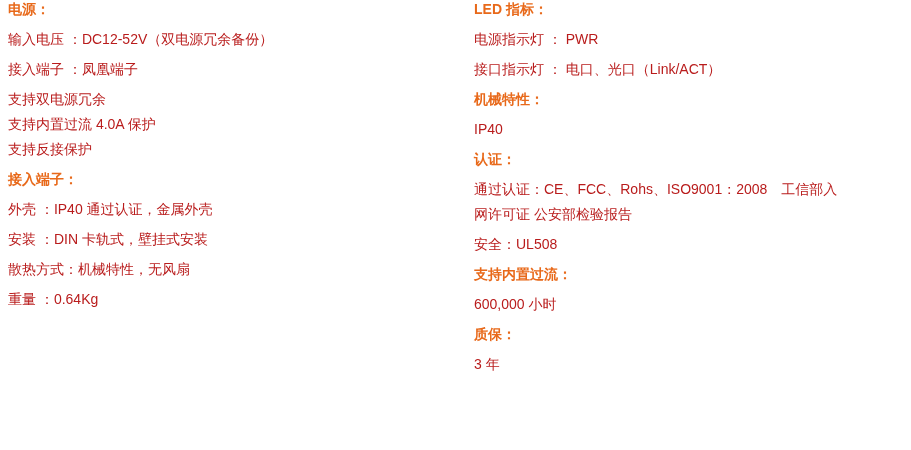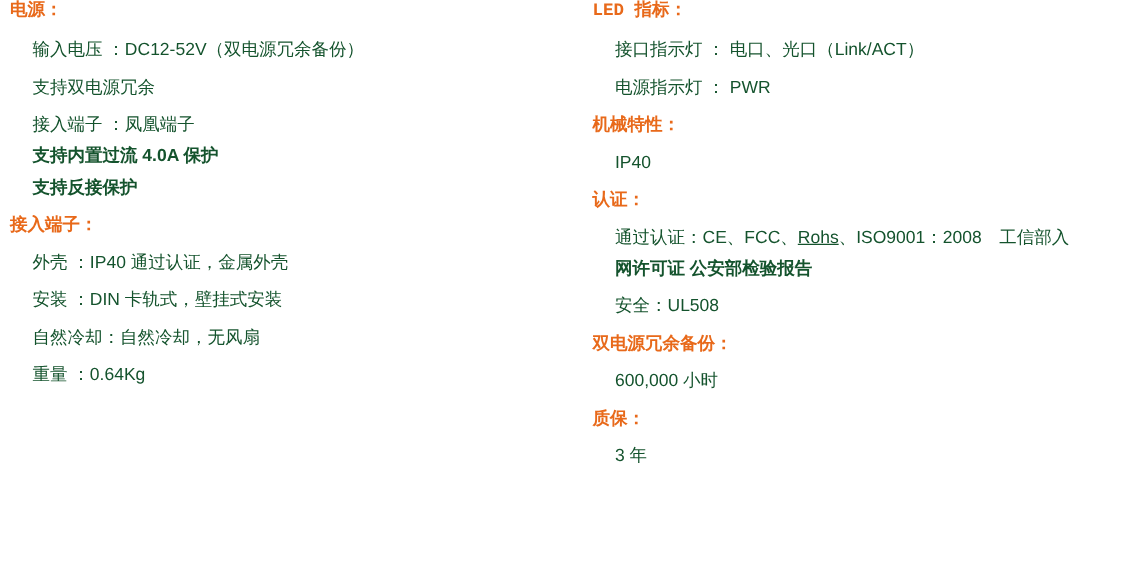--- a/index.html
+++ b/index.html
@@ -31,85 +31,83 @@
     left: 474px;
     width: 430px;
   }
   .heading {
     color: #e8691a;
     font-weight: bold;
     font-size: 14px;
     line-height: 18px;
   }
   .line {
-    color: #14532d;
+    color: #b91c1c;
     font-size: 14px;
     line-height: 18px;
     white-space: nowrap;
-    margin-left: 18px;
   }
   .u {
-    text-decoration: underline;
     text-align: right;
   }
   
-  .sp-0 { margin-top: 0; font-family: Liberation Mono, monospace; }
+  .sp-0 { margin-top: 0; }
   .sp-1 { margin-top: 12px; }
-  .sp-2 { margin-top: 7px; font-weight: bold; }
+  .sp-2 { margin-top: 7px; }
 </style>
 </head>
 <body>
 
 <div class="page">
 
   <div class="col col-left">
 
     <div>
       <div class="heading sp-0">电源：</div>
       <div class="line sp-1">输入电压 ：DC12-52V（双电源冗余备份）</div>
+      <div class="line sp-1">接入端子 ：凤凰端子</div>
       <div class="line sp-1">支持双电源冗余</div>
-      <div class="line sp-1">接入端子 ：凤凰端子</div>
       <div class="line sp-2">支持内置过流 4.0A 保护</div>
       <div class="line sp-2">支持反接保护</div>
     </div>
 
     <div>
       <div class="heading sp-1">接入端子：</div>
       <div class="line sp-1">外壳 ：IP40 通过认证，金属外壳</div>
       <div class="line sp-1">安装 ：DIN 卡轨式，壁挂式安装</div>
-      <div class="line sp-1">自然冷却：自然冷却，无风扇</div>
+      <div class="line sp-1">散热方式：机械特性，无风扇</div>
       <div class="line sp-1">重量 ：0.64Kg</div>
     </div>
 
   </div>
 
   <div class="col col-right">
 
     <div>
       <div class="heading sp-0">LED 指标：</div>
+      <div class="line sp-1">电源指示灯 ： PWR</div>
       <div class="line sp-1">接口指示灯 ： 电口、光口（Link/ACT）</div>
-      <div class="line sp-1">电源指示灯 ： PWR</div>
     </div>
 
     <div>
       <div class="heading sp-1">机械特性：</div>
       <div class="line sp-1">IP40</div>
     </div>
 
     <div>
       <div class="heading sp-1">认证：</div>
       <div class="line sp-1">
         <span>通过认证：CE、FCC、</span><span class="u">Rohs</span><span>、ISO9001：2008　工信部入</span>
       </div>
       <div class="line sp-2">网许可证  公安部检验报告</div>
       <div class="line sp-1">安全：UL508</div>
     </div>
 
     <div>
-      <div class="heading sp-1">双电源冗余备份：</div>
+      <div class="heading sp-1">支持内置过流：</div>
       <div class="line sp-1">600,000 小时</div>
     </div>
 
     <div>
       <div class="heading sp-1">质保：</div>
       <div class="line sp-1">3 年</div>
     </div>
 
   </div>
 

